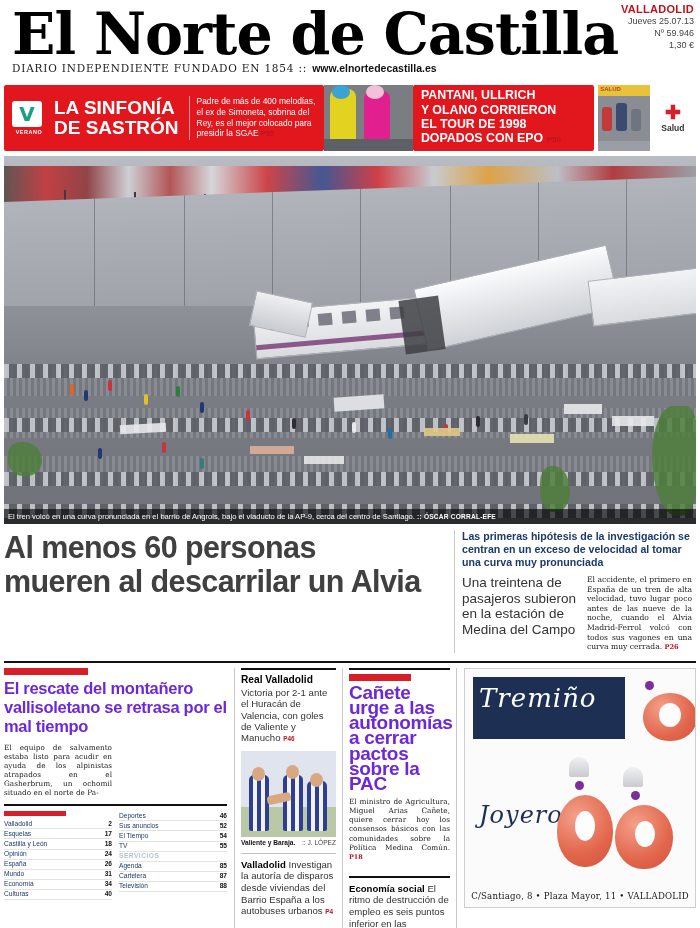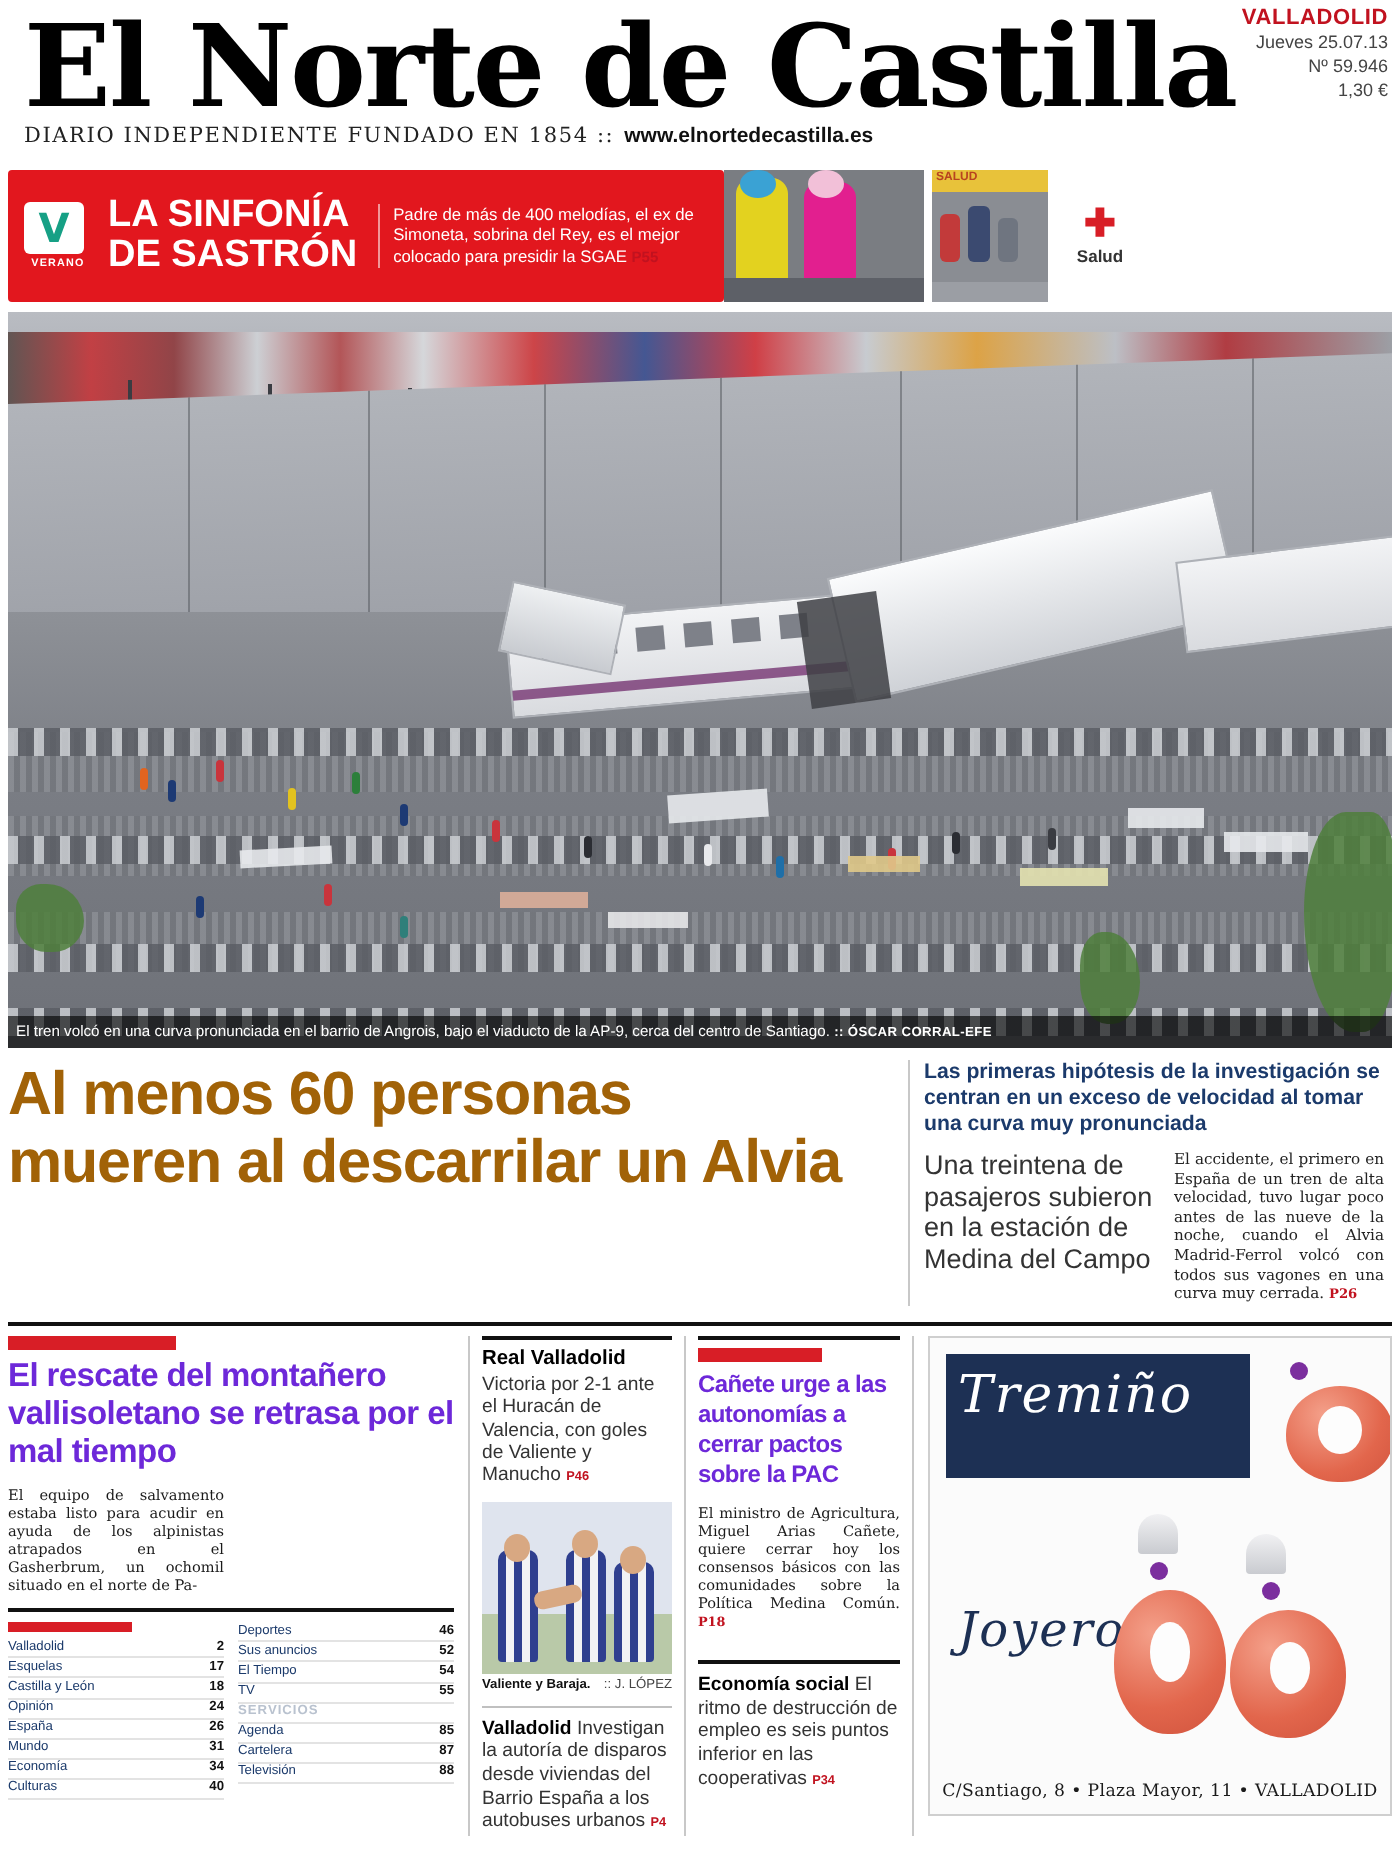--- a/index.html
+++ b/index.html
@@ -73,39 +73,39 @@
   .photo .veg{position:absolute;background:#4f7f3c;border-radius:40% 60% 50% 50%;opacity:.85;}
   .caption{position:absolute;left:0;bottom:0;width:100%;background:rgba(0,0,0,.62);
            color:#fff;font-size:7.6px;line-height:11px;padding:2px 4px;box-sizing:border-box;
            white-space:nowrap;overflow:hidden;}
   .caption .cred{font-weight:bold;font-size:6.6px;letter-spacing:.2px;}
 
   
   .headzone{display:flex;margin:6px 4px 0 4px;}
   .headleft{width:450px;padding-right:8px;box-sizing:border-box;}
   .headline{font-weight:bold;font-size:30.5px;line-height:34px;letter-spacing:-.6px;
-            color:#a16207;}
+            color:#404040;}
   .headright{width:238px;border-left:1px solid #c8c8c8;padding-left:7px;box-sizing:border-box;}
   .kicker{font-weight:bold;font-size:10.6px;line-height:13px;color:#1b3a6b;}
   .hr-sub{display:flex;margin-top:6px;gap:6px;}
   .hr-left{width:120px;font-size:13.5px;line-height:15.5px;color:#333;}
   .hr-right{width:106px;font-family:"DejaVu Serif",serif;font-size:7.6px;line-height:9.6px;
             color:#222;text-align:justify;}
   .hr-right .pg{color:#c1121f;font-weight:bold;font-size:6.6px;}
 
   
   .bottom{display:flex;margin:8px 4px 0 4px;border-top:2px solid #111;padding-top:5px;}
   .col{box-sizing:border-box;}
   .c1{width:230px;padding-right:7px;}
   .c2{width:108px;padding:0 6px;border-left:1px solid #c8c8c8;}
   .c3{width:114px;padding:0 6px;border-left:1px solid #c8c8c8;}
   .c4{width:240px;padding-left:7px;border-left:1px solid #c8c8c8;}
   .redbar{width:84px;height:7px;background:#d81e26;margin-bottom:4px;}
   .sub-head{font-weight:bold;font-size:16.5px;line-height:19px;letter-spacing:-.3px;color:#6d28d9;}
-  .sub-head.sm{font-size:12px;line-height:15.2px;}
+  .sub-head.sm{font-size:19px;line-height:15.2px;}
   .body2{display:flex;gap:7px;margin-top:7px;}
   .body2 p{margin:0;width:108px;font-family:"DejaVu Serif",serif;font-size:7.3px;
            line-height:9.1px;text-align:justify;color:#1a1a1a;}
   .pg{color:#c1121f;font-weight:bold;font-size:6.4px;}
   .brief{font-size:9.6px;line-height:11.6px;color:#333;}
   .brief b{color:#000;}
   .c2-head{font-weight:bold;font-size:10.2px;color:#000;line-height:12px;}
   .c2-body{font-size:9.6px;line-height:11.4px;color:#333;margin-top:1px;}
   .c3-body{font-family:"DejaVu Serif",serif;font-size:7.3px;line-height:9.1px;
            text-align:justify;color:#1a1a1a;margin-top:6px;}
@@ -187,20 +187,29 @@
     <div class="ban-photo">
       <div style="position:absolute;left:6px;top:4px;width:26px;height:58px;background:#e3d21f;
                   border-radius:8px 8px 3px 3px;"></div>
       <div style="position:absolute;left:8px;top:0px;width:18px;height:14px;background:#3aa2d4;border-radius:50%;"></div>
       <div style="position:absolute;left:40px;top:6px;width:26px;height:56px;background:#e21f8f;
                   border-radius:8px 8px 3px 3px;"></div>
       <div style="position:absolute;left:42px;top:0px;width:18px;height:14px;background:#f2c0d8;border-radius:50%;"></div>
       <div style="position:absolute;left:0;bottom:0;width:100%;height:12px;background:#5d6067;"></div>
     </div>
 
+    <div class="ban-red ban2">
+      <div class="ban2-txt">
+        <div>PANTANI, ULLRICH</div>
+        <div>Y OLANO CORRIERON</div>
+        <div>EL TOUR DE 1998</div>
+        <div><span>DOPADOS CON EPO</span>
+             <span class="pg">P50</span></div>
+      </div>
+    </div>
 
     <div class="ban-thumb">
       <div style="position:absolute;left:0;top:0;width:100%;height:11px;background:#e8c23a;"></div>
       <div style="position:absolute;left:2px;top:1px;font-size:6px;font-weight:bold;color:#b8431f;">SALUD</div>
       <div style="position:absolute;left:4px;top:22px;width:10px;height:24px;background:#c23a3a;border-radius:3px;"></div>
       <div style="position:absolute;left:18px;top:18px;width:11px;height:28px;background:#3b4a70;border-radius:3px;"></div>
       <div style="position:absolute;left:33px;top:24px;width:10px;height:22px;background:#6f7580;border-radius:3px;"></div>
       <div style="position:absolute;left:0;bottom:0;width:100%;height:10px;background:#9b9ea4;"></div>
     </div>
 

